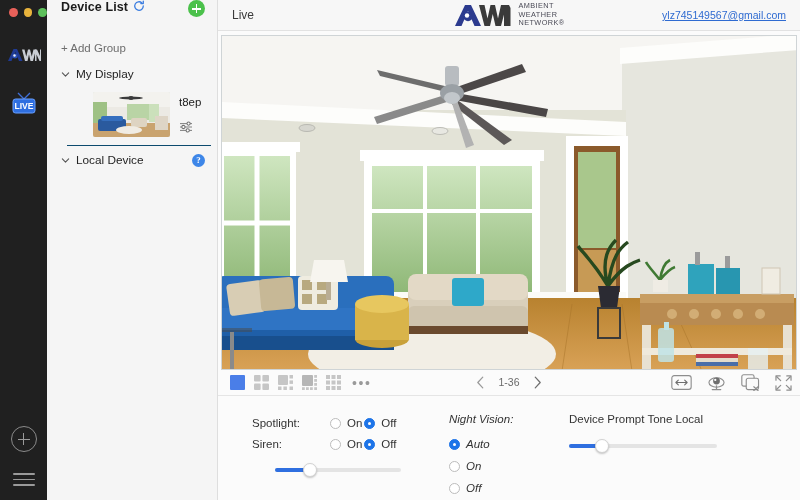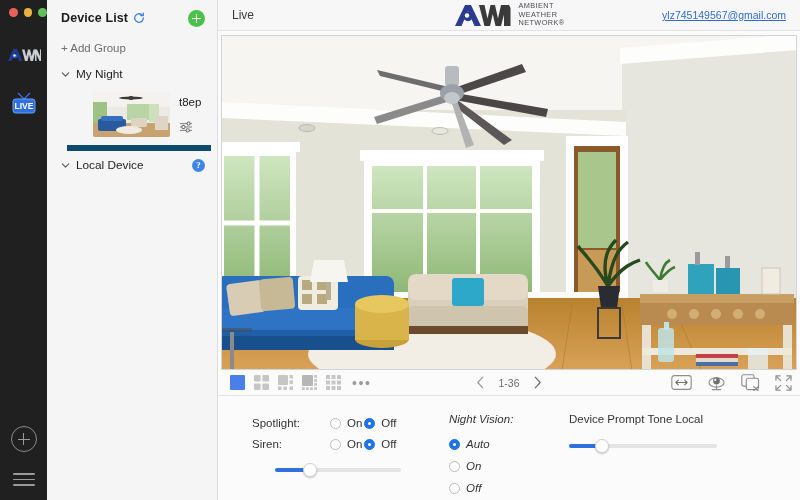--- a/index.html
+++ b/index.html
@@ -53,21 +53,21 @@
   .hamb i { display: block; height: 1.6px; background: #9a9a9a; border-radius: 1px; }
 
   
   .sidebar {
     width: 171px; flex: 0 0 171px; height: 500px;
     background: #f5f5f5;
     border-right: 1px solid #dedede;
     position: relative;
   }
   .sb-head {
-    height: 36px; display: flex; align-items: center; padding: 0 12px 0 14px;
+    height: 36px; display: flex; padding: 0 12px 0 14px;
   }
   .sb-title { font-size: 12.5px; font-weight: bold; color: #1b1b1b; letter-spacing: .1px; }
   .refresh-ico { margin-left: 5px; display: inline-flex; }
   .add-btn {
     margin-left: auto; width: 17px; height: 17px; border-radius: 50%;
     background: #4bc14b; position: relative; cursor: pointer;
   }
   .add-btn:before, .add-btn:after { content: ""; position: absolute; background: #fff; }
   .add-btn:before { left: 4px; right: 4px; top: 8px; height: 1.6px; }
   .add-btn:after { top: 4px; bottom: 4px; left: 7.7px; width: 1.6px; }
@@ -81,21 +81,21 @@
   }
   .chev { margin-right: 6px; display: inline-flex; }
   .help-badge {
     margin-left: auto; width: 13px; height: 13px; border-radius: 50%;
     background: #3d86e8; color: #fff; font-size: 9px; font-weight: bold;
     display: flex; align-items: center; justify-content: center;
     font-family: "Liberation Serif", serif; cursor: pointer;
   }
   .dev-row {
     display: flex; align-items: flex-start; padding: 4px 8px 8px 26px;
-    border-bottom: 6px solid #0c4a6e; margin: 0 6px 0 20px; cursor: pointer;
+    border-bottom: 1px solid #0c4a6e; margin: 0 6px 0 20px; cursor: pointer;
   }
   .thumb {
     width: 77px; height: 45px; border-radius: 2px; overflow: hidden;
     flex: 0 0 77px; position: relative; background: #cfd7dd;
   }
   .dev-meta { padding-left: 9px; padding-top: 4px; }
   .dev-name { font-size: 11.5px; color: #1b1b1b; }
   .sliders-ico { margin-top: 11px; }
 
   
@@ -128,21 +128,21 @@
   
   .toolbar {
     height: 30px; display: flex; align-items: center;
     padding: 0 8px 0 12px; position: relative;
     border-bottom: 1px solid #e5e5e5; background: #fbfbfb;
   }
   .layouts { display: flex; align-items: center; gap: 9px; }
   .lay { cursor: pointer; display: flex; }
   .dots3 { color: #9a9a9a; font-size: 14px; letter-spacing: 1.6px; cursor: pointer; padding-left:2px;}
   .pager {
-    position: absolute; left: 0; right: 0; display: flex; align-items: center;
+    position: absolute; left: 0; right: 0; display: flex; 
     justify-content: center; gap: 13px; pointer-events: none;
   }
   .pager > * { pointer-events: auto; }
   .pg-txt { font-size: 10.5px; color: #6a6a6a; }
   .chev-btn { cursor: pointer; display: flex; }
   .tools-r { margin-left: auto; display: flex; align-items: center; gap: 15px; }
   .tool { cursor: pointer; display: flex; }
 
   
   .controls { flex: 1; display: flex; padding: 17px 0 0 0; background: #fbfbfb; position: relative; gap: 16px; }
@@ -238,21 +238,21 @@
     </div>
 
     <div class="add-group">+ Add Group</div>
 
     <div class="grp-row">
       <span class="chev">
         <svg width="9" height="9" viewBox="0 0 10 10">
             <path d="M1.5 3.2 L5 6.8 L8.5 3.2" stroke="#555" stroke-width="1.2" fill="none" stroke-linecap="round" stroke-linejoin="round"></path>
           </svg>
       </span>
-      <span>My Night</span>
+      <span>My Display</span>
     </div>
 
     <div class="dev-row">
       <div class="thumb">
         <svg width="77" height="45" viewBox="0 0 77 45" preserveAspectRatio="none">
           <rect width="77" height="45" fill="#eceae4"></rect>
           <rect x="0" y="0" width="77" height="15" fill="#f3f2ee"></rect>
           <rect x="0" y="10" width="14" height="22" fill="#9ec184"></rect>
           <rect x="34" y="12" width="22" height="16" fill="#b9d4a5"></rect>
           <rect x="56" y="12" width="10" height="18" fill="#cbe0bb"></rect>

